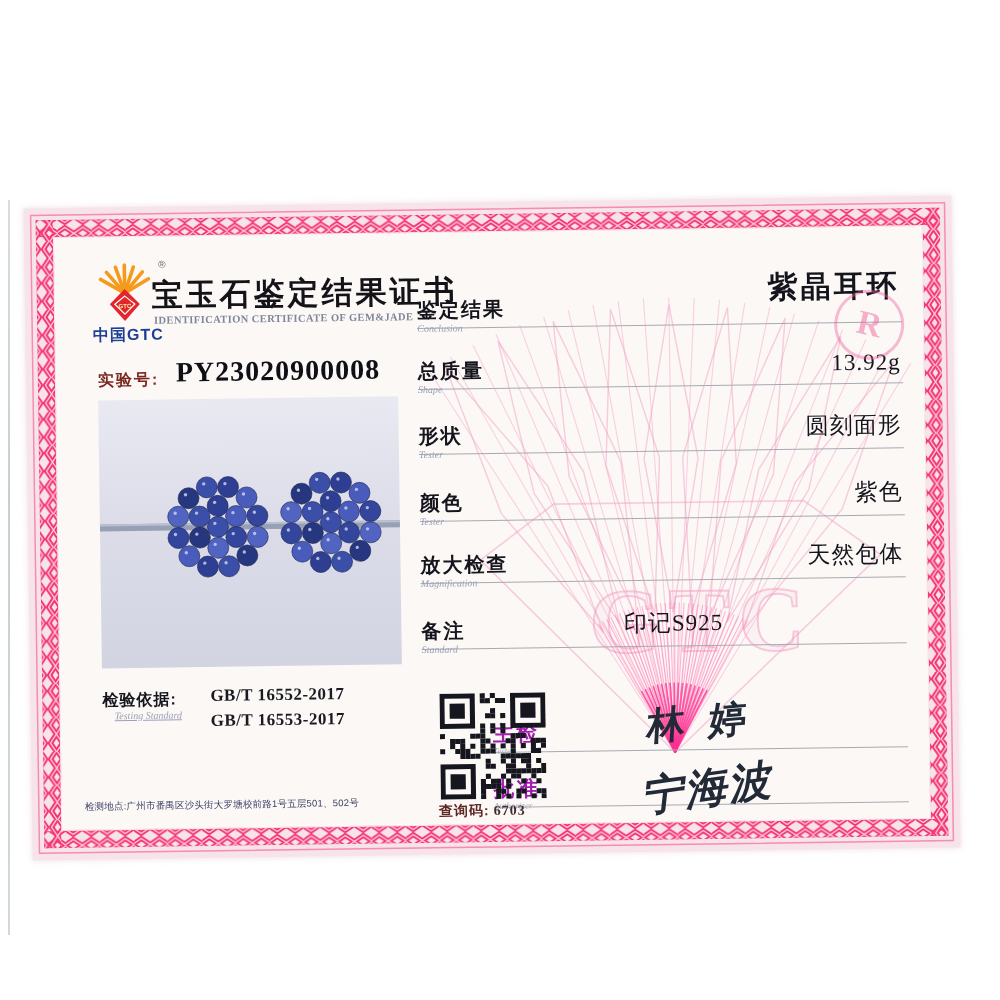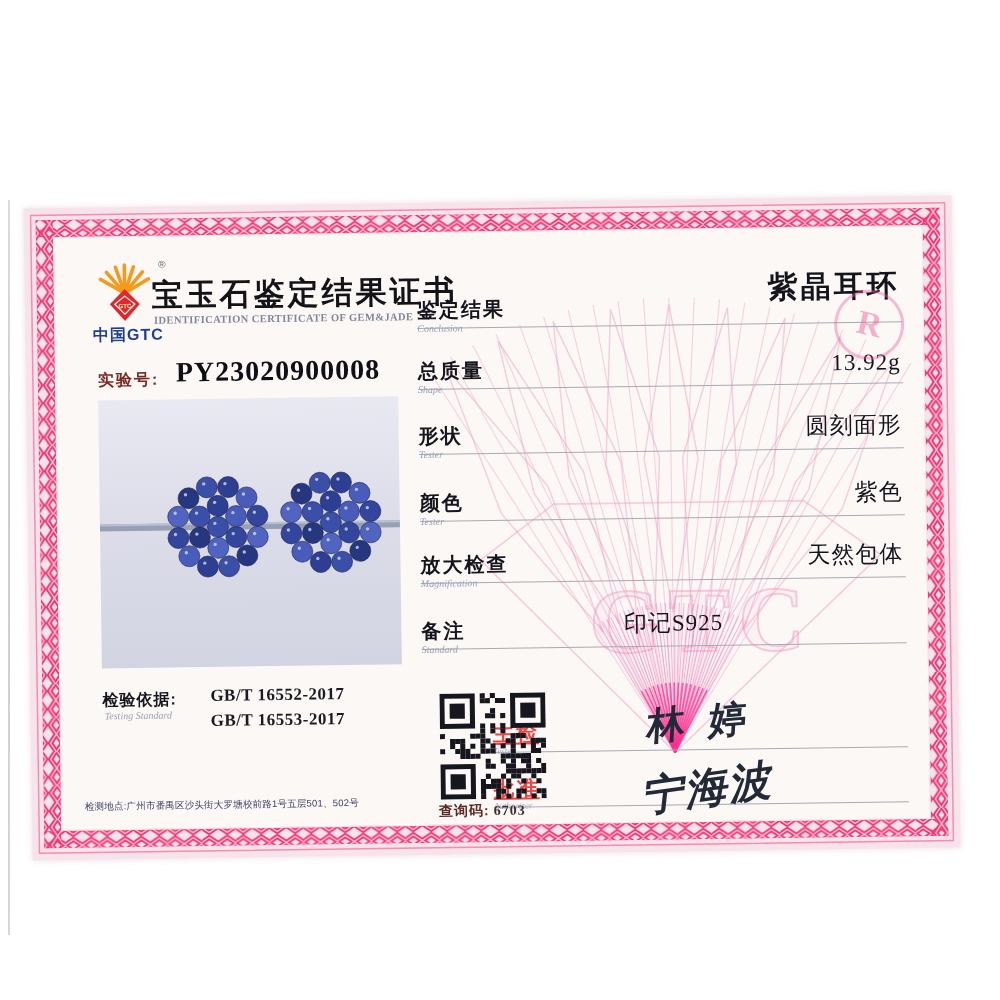--- a/index.html
+++ b/index.html
@@ -32,42 +32,42 @@
        font-weight:bold;font-size:28px;letter-spacing:1px;color:#0f0f16;}
 
   
   .photo{position:absolute;left:72px;top:193px;width:300px;height:268px;
        background:linear-gradient(180deg,#e8e9f1 0%,#dcdde9 45%,#d3d4e2 100%);}
   .photo svg{position:absolute;inset:0;}
 
   
   .std-label-cn{position:absolute;left:72px;top:483px;font-weight:bold;font-size:16px;
        letter-spacing:1px;color:#15151d;}
-  .std-label-en{position:absolute;left:74px;top:503px;font-family:"Liberation Serif",serif;
-       font-style:italic;font-size:10px;color:#9aa1b6;}
+  .std-label-en{position:absolute;left:84px;top:503px;font-family:"Liberation Serif",serif;
+       font-style:italic;font-size:10px;color:#9aa1b6;text-decoration:underline;}
   .std-lines{position:absolute;left:180px;top:477px;font-family:"Liberation Serif",serif;
        font-weight:bold;font-size:17px;color:#1a1a22;line-height:25px;letter-spacing:.5px;}
   .address{position:absolute;left:53px;top:593px;width:340px;font-size:9.5px;
        color:#3c4066;letter-spacing:.2px;}
 
   
   .frow{position:absolute;left:392px;width:485px;height:53px;border-bottom:1px solid #a6aab2;}
   .flabel{position:absolute;left:0;bottom:-6px;}
   .flabel .cn{font-weight:bold;font-size:20px;letter-spacing:2px;color:#15151d;}
   .flabel .en{font-family:"Liberation Serif",serif;font-style:italic;font-size:10px;
        color:#9aa1b6;margin-top:-1px;}
   .fvalue{position:absolute;right:2px;bottom:7px;font-family:"Liberation Serif",serif;
        font-size:23px;letter-spacing:1px;color:#14141c;}
   .fvalue.big{font-size:30px;font-weight:bold;bottom:15px;letter-spacing:3px;}
   .fvalue.center{right:auto;left:52%;transform:translateX(-50%);}
 
   
   .srow{position:absolute;left:462px;width:415px;height:56px;border-bottom:1px solid #a6aab2;}
   .slabel{position:absolute;left:0;bottom:-4px;}
-  .slabel .cn{font-weight:bold;font-size:21px;letter-spacing:2px;color:#ef4444;text-decoration:underline;}
+  .slabel .cn{font-weight:bold;font-size:21px;letter-spacing:2px;color:#a21caf;}
   .slabel .en{font-family:"Liberation Serif",serif;font-style:italic;font-size:9px;
        color:#a3aabd;margin-top:-2px;}
   .sig{position:absolute;left:52%;bottom:2px;transform:translateX(-50%) rotate(-4deg) skewX(-8deg);
        font-family:"Liberation Serif",serif;font-weight:bold;font-size:38px;color:#222a38;
        white-space:nowrap;}
   .sig.s1{letter-spacing:24px;}
   .sig.s2{bottom:-12px;font-size:42px;letter-spacing:2px;transform:translateX(-50%) rotate(-7deg) skewX(-14deg);}
 
   
   .qr{position:absolute;left:409px;top:491px;width:106px;height:106px;}

